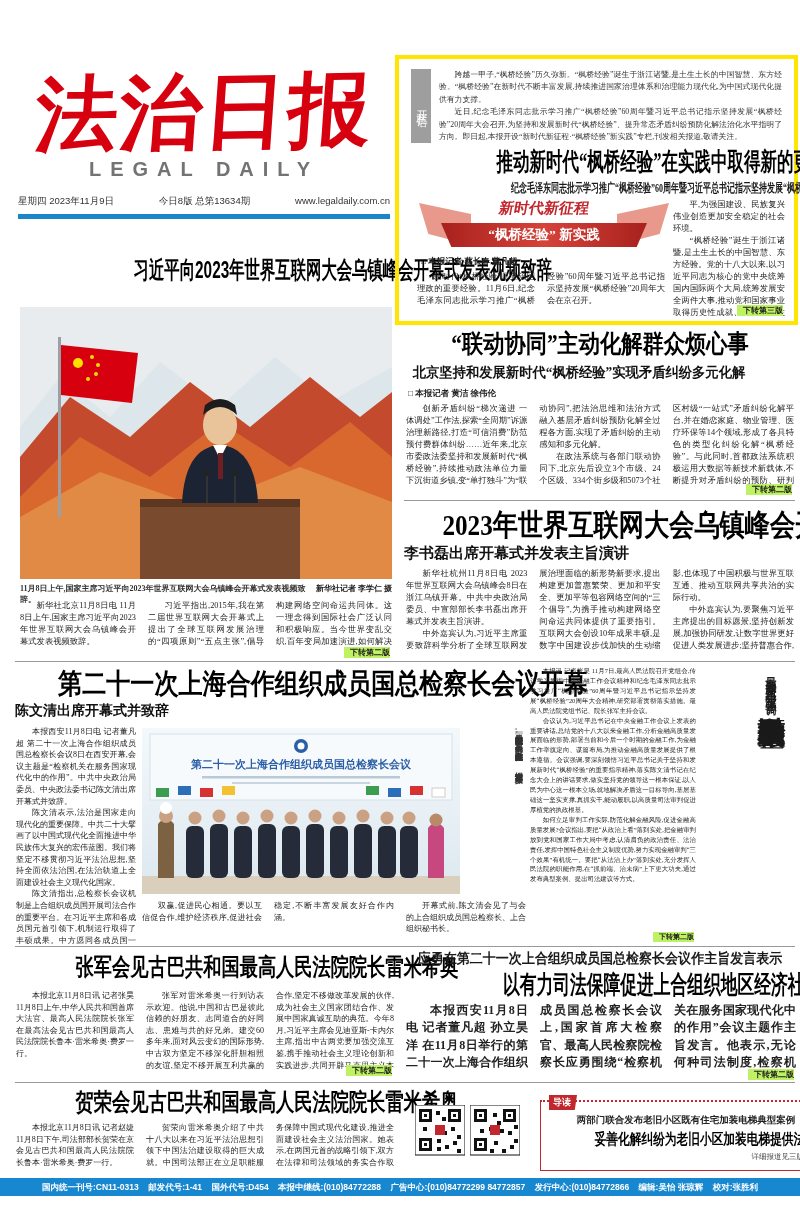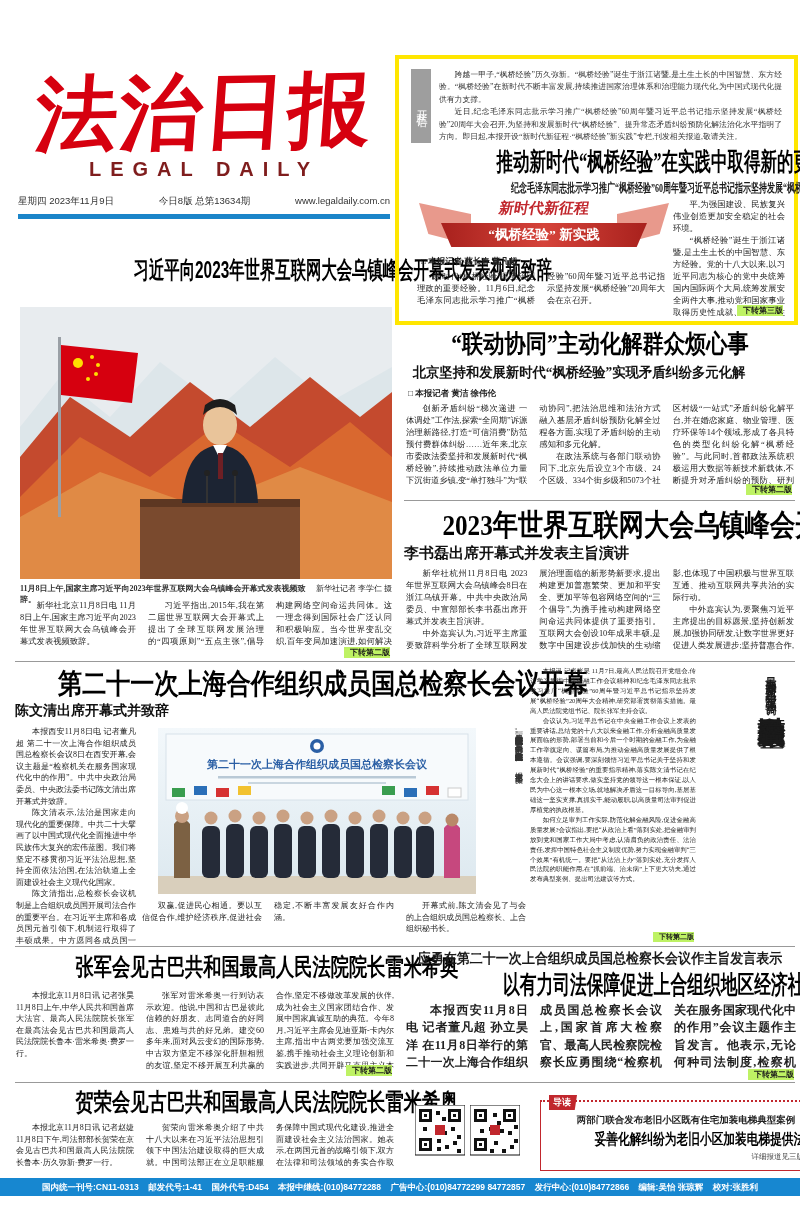--- a/index.html
+++ b/index.html
@@ -13,21 +13,21 @@
   .jump{position:absolute;font-size:8px;font-weight:bold;background:#bef264;padding-left:6px;right:2px;bottom:0;}
   .squeeze{white-space:nowrap;overflow:visible;}
   .squeeze>span{display:inline-block;white-space:nowrap;transform:scaleX(var(--sx,1));transform-origin:center top;}
   .headline{font-weight:bold;color:#000;}
   .subhead{font-weight:bold;text-align:left;color:#111;}
   .byline{font-size:8.5px;font-weight:bold;color:#222;}
   .rule{position:absolute;height:1px;background:#999;}
   
   #logo{font-size:82px;font-weight:bold;color:#d6000f;text-align:center;line-height:1.0;
         transform:skewX(-5deg) rotate(-1deg);letter-spacing:2px;}
-  #logo-sub{color:#7f1d1d;font-weight:bold;font-family:"Liberation Sans",sans-serif;font-size:20px;
+  #logo-sub{color:#737373;font-weight:bold;font-family:"Liberation Sans",sans-serif;font-size:20px;
         letter-spacing:9px;text-align:center;margin-top:4px;}
   #dateline{display:flex;justify-content:space-between;font-size:9.5px;color:#333;margin-top:14px;
         font-family:"Liberation Sans",sans-serif;}
   #blue-rule{height:5px;background:#1b85c9;margin-top:6px;}
   
   #hl-box{left:395px;top:55px;width:395px;height:262px;border:4px solid #ffe600;}
   #kaitou{display:flex;gap:8px;margin:10px 12px 0 12px;}
   #kaitou-label{writing-mode:vertical-rl;background:#9e9e9e;color:#fff;font-size:11px;letter-spacing:3px;
         padding:6px 2px;height:62px;flex:0 0 16px;text-align:center;}
   #kaitou-text{font-size:7.8px;line-height:1.6;color:#333;}
@@ -45,21 +45,21 @@
   .v-text{writing-mode:vertical-rl;}
   #v-headline{font-weight:bold;}
   
   #daodu-box{border:1px solid #c1272d;border-top:2px dotted #c1272d;padding-left:19px;}
   #daodu-label{position:absolute;top:-7px;left:8px;background:#c1272d;color:#fff;font-size:9px;
         font-weight:bold;padding:1px 6px 1px 4px;clip-path:polygon(0 0,100% 0,92% 100%,0 100%);}
   
   #footer{left:0;top:1178px;width:800px;height:18px;background:#1787d0;color:#fff;
         font-size:8.5px;line-height:18px;text-align:center;font-family:"Liberation Sans",sans-serif;
         font-weight:bold;white-space:pre;overflow:hidden;}
-  .credit{font-weight:normal;text-align:center;}
+  .credit{font-weight:bold;text-align:center;}
   svg text{font-family:"Liberation Sans",sans-serif;}
 </style>
 </head>
 <body>
 
 <div id="page">
 
   <div class="abs" style="left:18px;top:72px;width:372px;">
     <div id="logo">法治日报</div>
     <div id="logo-sub">LEGAL DAILY</div>
@@ -182,21 +182,21 @@
   </div>
   <div class="abs squeeze subhead" style="left:15px;top:702px;width:530px;font-size:14px;--sx:1;">
     <span>陈文清出席开幕式并致辞</span>
   </div>
   <div class="abs body-text" style="left:16px;top:726px;width:120px;height:218px;font-size:8px;">
       <p class="para">本报西安11月8日电  记者董凡超  第二十一次上海合作组织成员国总检察长会议8日在西安开幕,会议主题是“检察机关在服务国家现代化中的作用”。中共中央政治局委员、中央政法委书记陈文清出席开幕式并致辞。</p>
       <p class="para">陈文清表示,法治是国家走向现代化的重要保障。中共二十大擘画了以中国式现代化全面推进中华民族伟大复兴的宏伟蓝图。我们将坚定不移贯彻习近平法治思想,坚持全面依法治国,在法治轨道上全面建设社会主义现代化国家。</p>
       <p class="para">陈文清指出,总检察长会议机制是上合组织成员国开展司法合作的重要平台。在习近平主席和各成员国元首引领下,机制运行取得了丰硕成果。中方愿同各成员国一道,以习近平主席和各成员国元首擘画的蓝图为引领,继续秉持和弘扬“上海精神”,为上合组织发展行稳致远贡献检察力量。</p>
     </div>
 
-  <div class="abs" style="left:158px;top:728px;width:352px;height:166px;">
+  <div class="abs" style="left:142px;top:728px;width:352px;height:166px;">
     <svg width="318" height="166" viewBox="0 0 318 166">
       <defs>
         <linearGradient id="scobg" x1="0" y1="0" x2="0" y2="1">
           <stop offset="0" stop-color="#f3f8fb"></stop>
             <stop offset="1" stop-color="#dce8ef"></stop>
         </linearGradient>
       </defs>
       <rect width="318" height="166" fill="url(#scobg)"></rect>
       <rect x="8" y="6" width="302" height="66" fill="#f7fafc" stroke="#d7e2ea"></rect>
       <circle cx="159" cy="18" r="7" fill="#2b5fa5"></circle>
@@ -296,21 +296,21 @@
   <div class="abs" style="left:406px;top:1002px;width:390px;height:78px;pointer-events:none;">
     <span class="jump">下转第二版</span>
   </div>
 
   <div class="rule" style="left:15px;top:1082px;width:780px;"></div>
 
   <div class="abs squeeze headline" style="left:15px;top:1086px;width:380px;text-align:left;font-size:24px;--sx:0.76;">
     <span>贺荣会见古巴共和国最高人民法院院长雷米希奥</span>
   </div>
   <div class="abs body-text cols3" style="left:16px;top:1122px;width:378px;height:56px;font-size:8px;">
-      <p class="para">本报北京11月8日讯  记者赵婕  11月8日下午,司法部部长贺荣在京会见古巴共和国最高人民法院院长鲁本·历久弥新·费罗一行。</p>
+      <p class="para">本报北京11月8日讯  记者赵婕  11月8日下午,司法部部长贺荣在京会见古巴共和国最高人民法院院长鲁本·雷米希奥·费罗一行。</p>
       <p class="para">贺荣向雷米希奥介绍了中共十八大以来在习近平法治思想引领下中国法治建设取得的巨大成就。中国司法部正在立足职能服务保障中国式现代化建设,推进全面建设社会主义法治国家。她表示,在两国元首的战略引领下,双方在法律和司法领域的务实合作取得一系列丰硕成果,中国司法部愿与包括古巴最高人民法院在内的古巴法律司法界一道,继续深化法治领域务实交流,拓展合作空间,为推动中古两党两国特殊友好关系不断发展贡献法治力量。</p>
     </div>
 
   <div class="abs" style="left:415px;top:1105px;width:50px;height:56px;">
     <svg width="50" height="56" viewBox="0 0 50 56">
       <rect width="50" height="50" fill="#fff" stroke="#111"></rect>
       <g fill="#111">
         <rect x="4" y="4" width="13" height="13"></rect>
           <rect x="33" y="4" width="13" height="13"></rect>
           <rect x="4" y="33" width="13" height="13"></rect>

